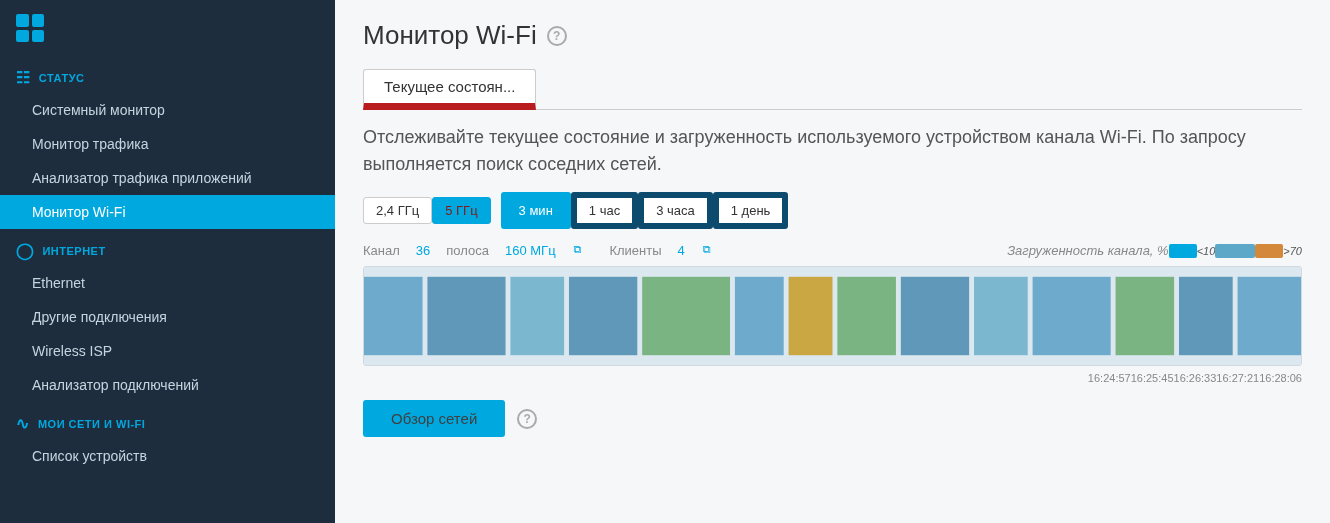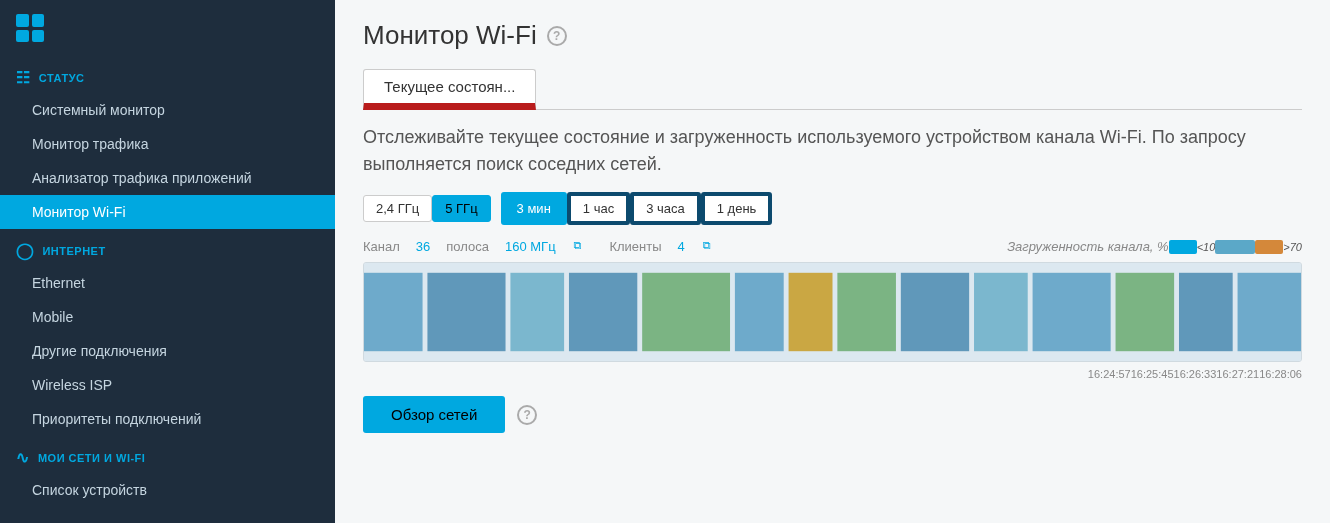--- a/index.html
+++ b/index.html
@@ -134,27 +134,27 @@
       padding: 5px 12px;
       font-size: 13px;
       border: 1px solid #ccc;
       background: #fff;
       color: #333;
       cursor: pointer;
       border-radius: 3px;
     }
     .freq-btn.active {
       background: #00a8e0;
-      color: #000000;
+      color: #7f1d1d;
       border-color: #00a8e0;
     }
     .time-btn {
       padding: 5px 12px;
       font-size: 13px;
-      border: 4px solid #0c4a6e;
+      border: 6px solid #0c4a6e;
       background: #fff;
       color: #333;
       cursor: pointer;
       border-radius: 3px;
     }
     .time-btn.active {
       background: #00a8e0;
       color: #fff;
       border-color: #00a8e0;
     }
@@ -201,21 +201,21 @@
 
     
     .bottom-row {
       display: flex;
       align-items: center;
       gap: 12px;
       margin-top: 6px;
     }
     .scan-btn {
       background: #00a8e0;
-      color: #000000;
+      color: #404040;
       border: none;
       border-radius: 3px;
       padding: 10px 28px;
       font-size: 15px;
       cursor: pointer;
     }
 
     
     .info-row-wrap {
       display: flex;
@@ -267,30 +267,27 @@
   </div>
 
   <div class="sidebar-section-header">
     <span class="sidebar-section-icon">◯</span>
     <span>ИНТЕРНЕТ</span>
   </div>
   <div class="sidebar-item">
     <span>Ethernet</span>
   </div>
   <div class="sidebar-item">
-    <span>Mobile</span>
-  </div>
-  <div class="sidebar-item">
     <span>Другие подключения</span>
   </div>
   <div class="sidebar-item">
     <span>Wireless ISP</span>
   </div>
   <div class="sidebar-item">
-    <span>Приоритеты подключений</span>
+    <span>Анализатор подключений</span>
   </div>
 
   <div class="sidebar-section-header">
     <span class="sidebar-section-icon">∿</span>
     <span>МОИ СЕТИ И WI-FI</span>
   </div>
   <div class="sidebar-item">
     <span>Список устройств</span>
   </div>
 </div>

